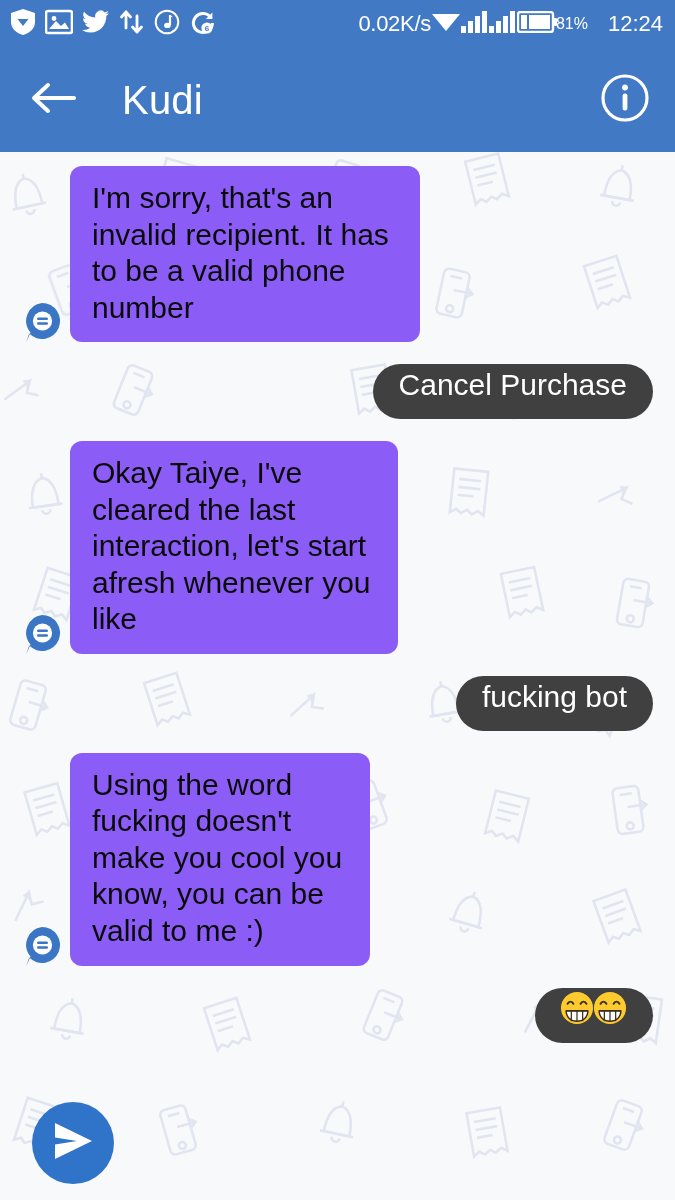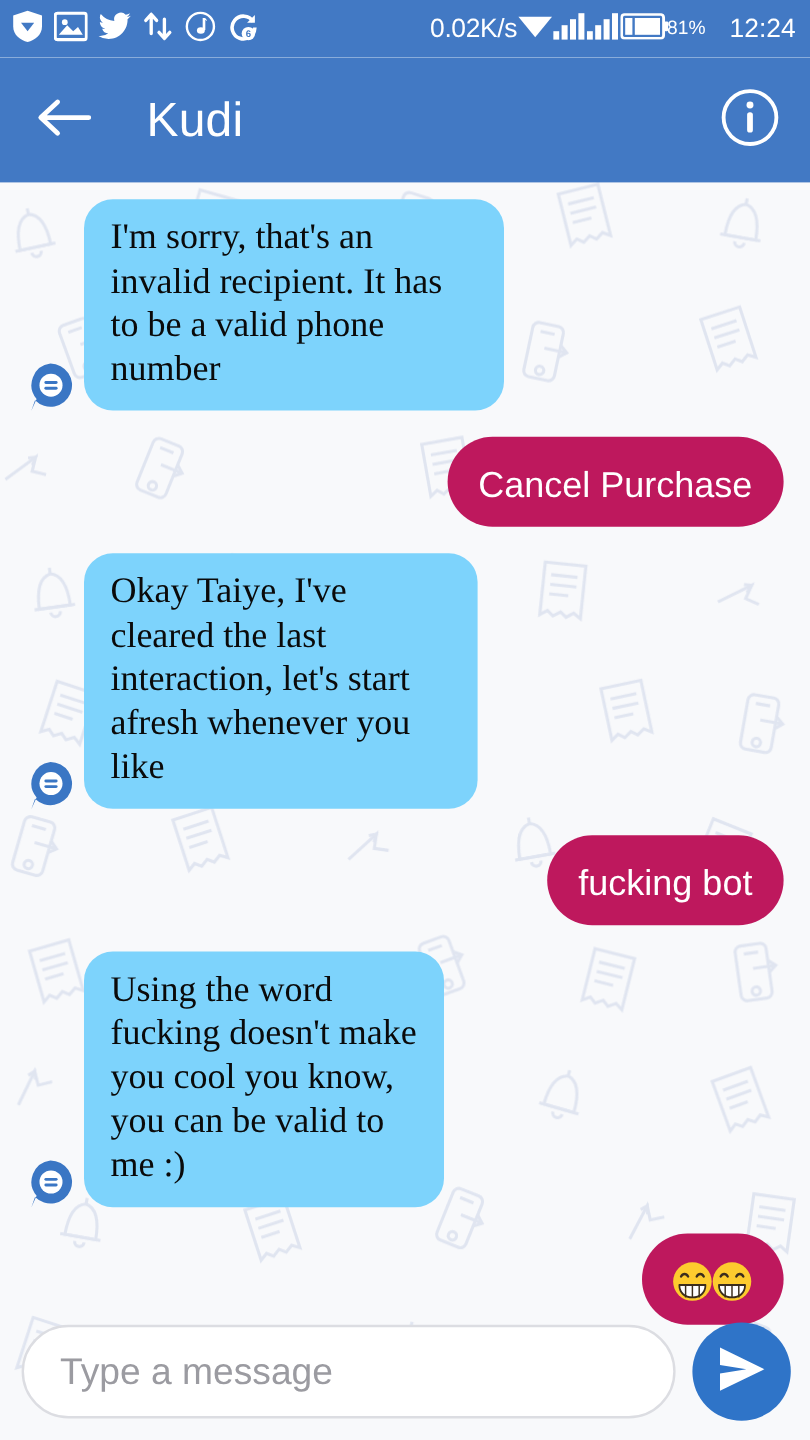--- a/index.html
+++ b/index.html
@@ -66,28 +66,27 @@
   .avatar svg{ display:block; }
 
   .bubble{
     border-radius:26px;
     padding:14px 22px 16px 22px;
     font-size:30px; line-height:1.22;
     max-width:350px;
     word-wrap:break-word;
   }
   .bubble.bot{
-    background:#7dd3fc; color:#0a0a0a;
-    border-radius:24px;
-    font-family:Liberation Serif, serif;
+    background:#8b5cf6; color:#0a0a0a;
+    border-radius:12px;
   }
   .bubble.me{
-    background:#be185d; color:#ffffff;
+    background:#404040; color:#ffffff;
     border-radius:36px;
-    padding:23px 26px 15px 26px;
+    padding:3px 26px 15px 26px;
     max-width:420px;
   }
   .bubble.me.single{ border-radius:40px; }
   .emoji{ font-size:30px; letter-spacing:0; }
   .emoji svg{ vertical-align:-5px; margin-left:-1px; }
 
   
   .composer{
     position:absolute; left:0; bottom:0; width:675px; height:108px;
     z-index:6;
@@ -375,23 +374,20 @@
               <path d="M6.5 21 h23" stroke="#3b2d1d" stroke-width="1.6"></path>
               <path d="M12 21 v11 M18 21 v11.3 M24 21 v11" stroke="#3b2d1d" stroke-width="1.3"></path>
               <path d="M8 13.5 c1.6 -3 4.6 -3 6.2 0" stroke="#3b2d1d" stroke-width="2.1" fill="none" stroke-linecap="round"></path>
               <path d="M21.8 13.5 c1.6 -3 4.6 -3 6.2 0" stroke="#3b2d1d" stroke-width="2.1" fill="none" stroke-linecap="round"></path>
             </svg></span>
       </div>
     </div>
   </div>
 
   <div class="composer">
-    <div class="input-wrap">
-      <input class="msg-input" type="text" placeholder="Type a message" style="">
-    </div>
     <div class="send-btn">
       <span>
         <svg width="44" height="42" viewBox="0 0 44 42">
             <path d="M4 3 L41 21 L4 39 L4 24.5 L26 21 L4 17.5 Z" fill="#fff"></path>
           </svg>
       </span>
     </div>
   </div>
 
 </div>

